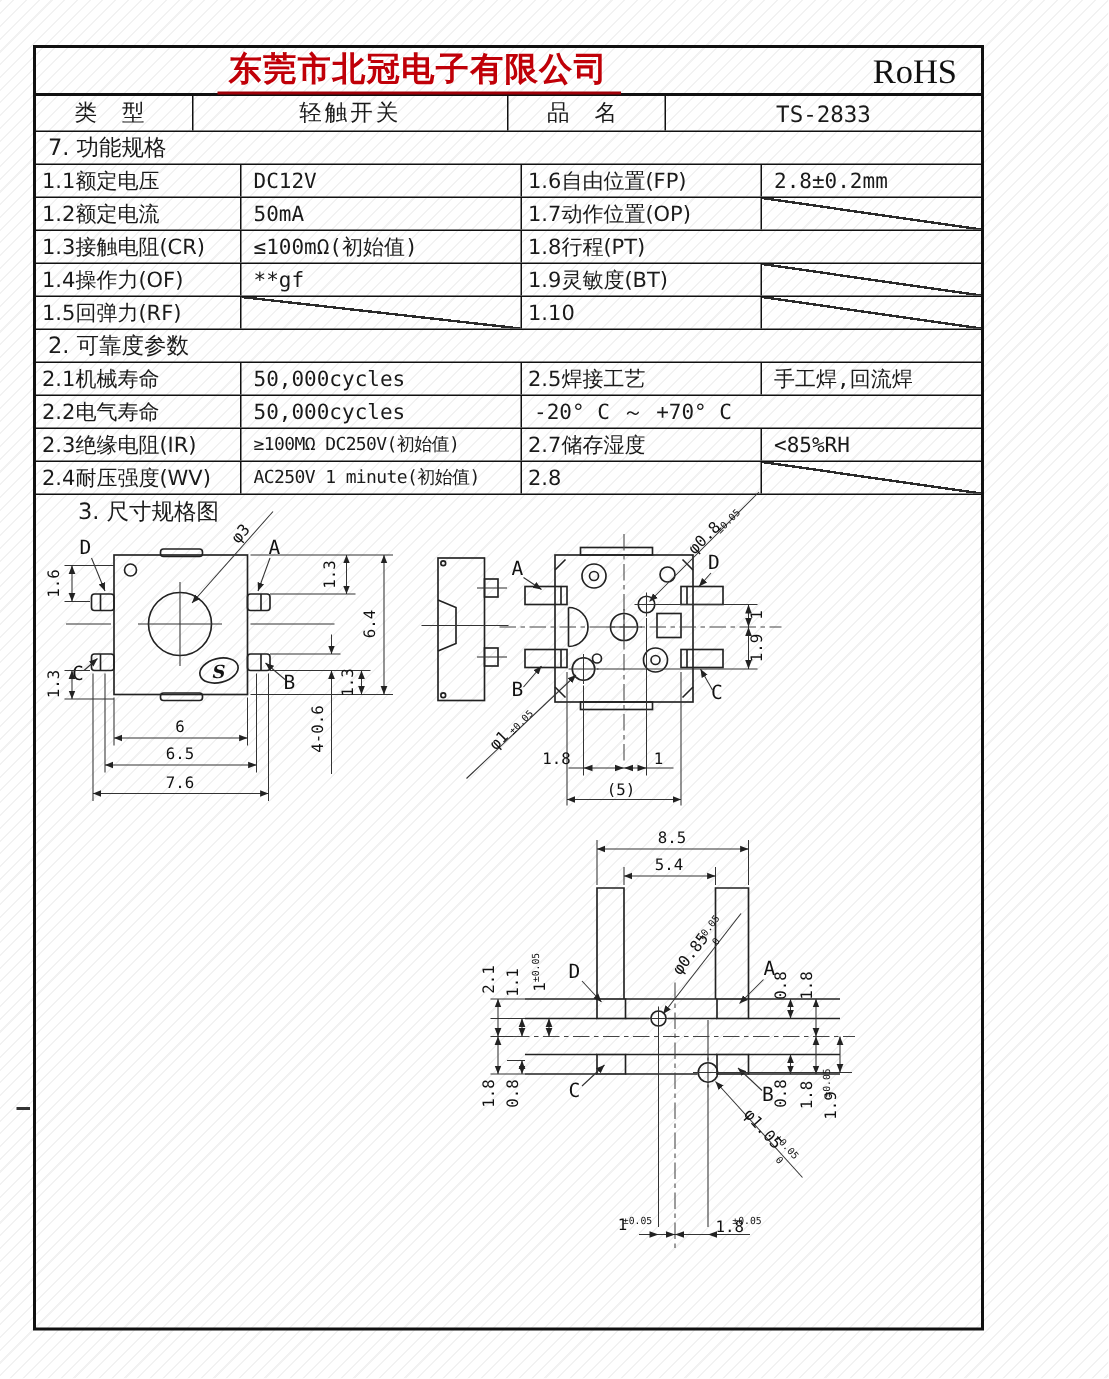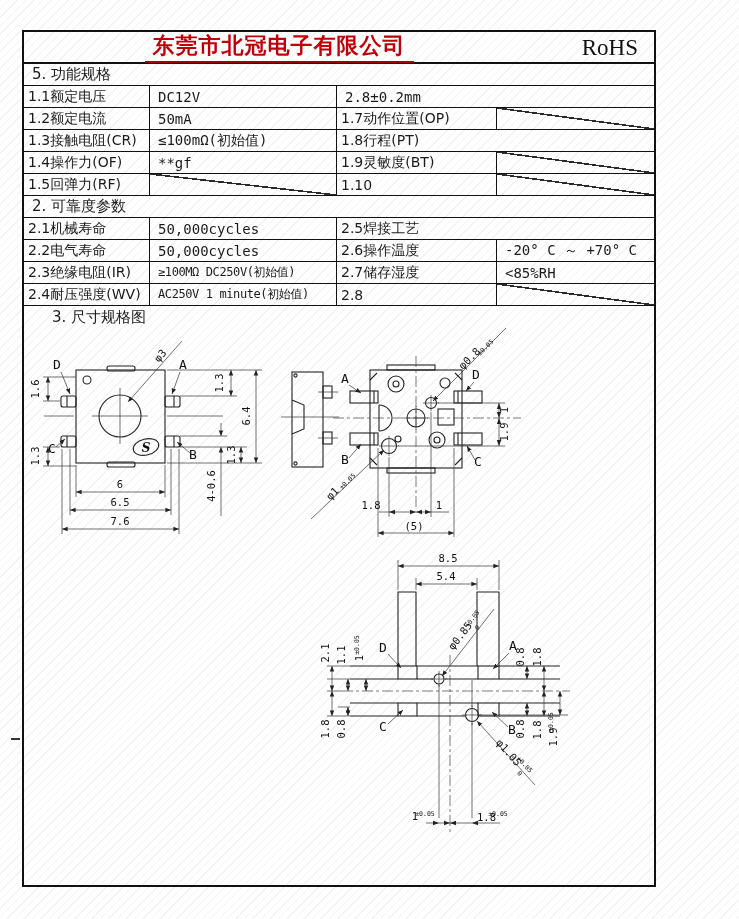--- a/index.html
+++ b/index.html
@@ -15,21 +15,21 @@
   .row-product .cell{box-sizing:border-box;height:100%;display:flex;align-items:center;justify-content:center;border-right:1.5px solid #111;font-size:15px;}
   .row-product .cell:last-child{border-right:none;}
   .cp1{width:105px;letter-spacing:6px;}
   .cp2{width:210px;letter-spacing:2px;}
   .cp3{width:105px;letter-spacing:6px;}
   .cp4{flex:1;font-family:"DejaVu Sans Mono",monospace;font-size:15px;}
   .row-sec{height:22px;font-size:15px;padding-left:8px;box-sizing:border-box;}
   .row-data{height:22px;}
   .row-data .cell{box-sizing:border-box;height:100%;display:flex;align-items:center;border-right:1.5px solid #111;white-space:nowrap;overflow:hidden;}
   .row-data .cell:last-child{border-right:none;}
-  .cl1{width:126px;font-size:14px;padding-left:4px;}
+  .cl1{width:137px;font-size:14px;padding-left:4px;}
   .cv1{width:187px;font-size:14px;padding-left:8px;font-family:"DejaVu Sans Mono","DejaVu Sans",monospace;}
   .cl2{width:160px;font-size:14px;padding-left:4px;}
   .cv2{flex:1;font-size:14px;padding-left:8px;font-family:"DejaVu Sans Mono","DejaVu Sans",monospace;}
   .tight{font-size:12px;letter-spacing:-0.4px;}
   .diag{background-image:linear-gradient(to top right, transparent calc(50% - .8px), #2a2a2a calc(50% - .8px), #2a2a2a calc(50% + .8px), transparent calc(50% + .8px));}
   svg{position:absolute;overflow:visible;}
   #svg1{left:10px;top:326px;}
   #svg2{left:275px;top:320px;}
   #svg3{left:322px;top:552px;}
   .o{fill:none;stroke:#222;stroke-width:1.1;}
@@ -47,26 +47,33 @@
 <body>
 
 <div class="canvas">
   <div class="frame">
 
     <div class="row row-header">
       <span class="company">东莞市北冠电子有限公司</span>
       <span class="rohs">RoHS</span>
     </div>
 
-
-    <div class="row row-sec">5.  功能规格</div>
+    <div class="row row-product">
+      <div class="cell cp1">类 型</div>
+      <div class="cell cp2">轻触开关</div>
+      <div class="cell cp3">品 名</div>
+      <div class="cell cp4">TS-2833</div>
+    </div>
+
+    <div class="row row-sec">7.  功能规格</div>
 
     <div class="row row-data">
       <div class="cell cl1">1.1额定电压</div>
       <div class="cell cv1">DC12V</div>
+      <div class="cell cl2">1.6自由位置(FP)</div>
       <div class="cell cv2">2.8±0.2mm</div>
     </div>
     <div class="row row-data">
       <div class="cell cl1">1.2额定电流</div>
       <div class="cell cv1">50mA</div>
       <div class="cell cl2">1.7动作位置(OP)</div>
       <div class="cell cv2 diag"></div>
     </div>
     <div class="row row-data">
       <div class="cell cl1">1.3接触电阻(CR)</div>
@@ -85,25 +92,25 @@
       <div class="cell cl2">1.10</div>
       <div class="cell cv2 diag"></div>
     </div>
 
     <div class="row row-sec">2.  可靠度参数</div>
 
     <div class="row row-data">
       <div class="cell cl1">2.1机械寿命</div>
       <div class="cell cv1">50,000cycles</div>
       <div class="cell cl2">2.5焊接工艺</div>
+      <div class="cell cv2">手工焊,回流焊</div>
     </div>
     <div class="row row-data">
       <div class="cell cl1">2.2电气寿命</div>
       <div class="cell cv1">50,000cycles</div>
-      <div class="cell cl2">2.6操作温度</div>
       <div class="cell cv2">-20° C ～ +70° C</div>
     </div>
     <div class="row row-data">
       <div class="cell cl1">2.3绝缘电阻(IR)</div>
       <div class="cell cv1 tight">≥100MΩ DC250V(初始值)</div>
       <div class="cell cl2">2.7储存湿度</div>
       <div class="cell cv2">&lt;85%RH</div>
     </div>
     <div class="row row-data">
       <div class="cell cl1">2.4耐压强度(WV)</div>

